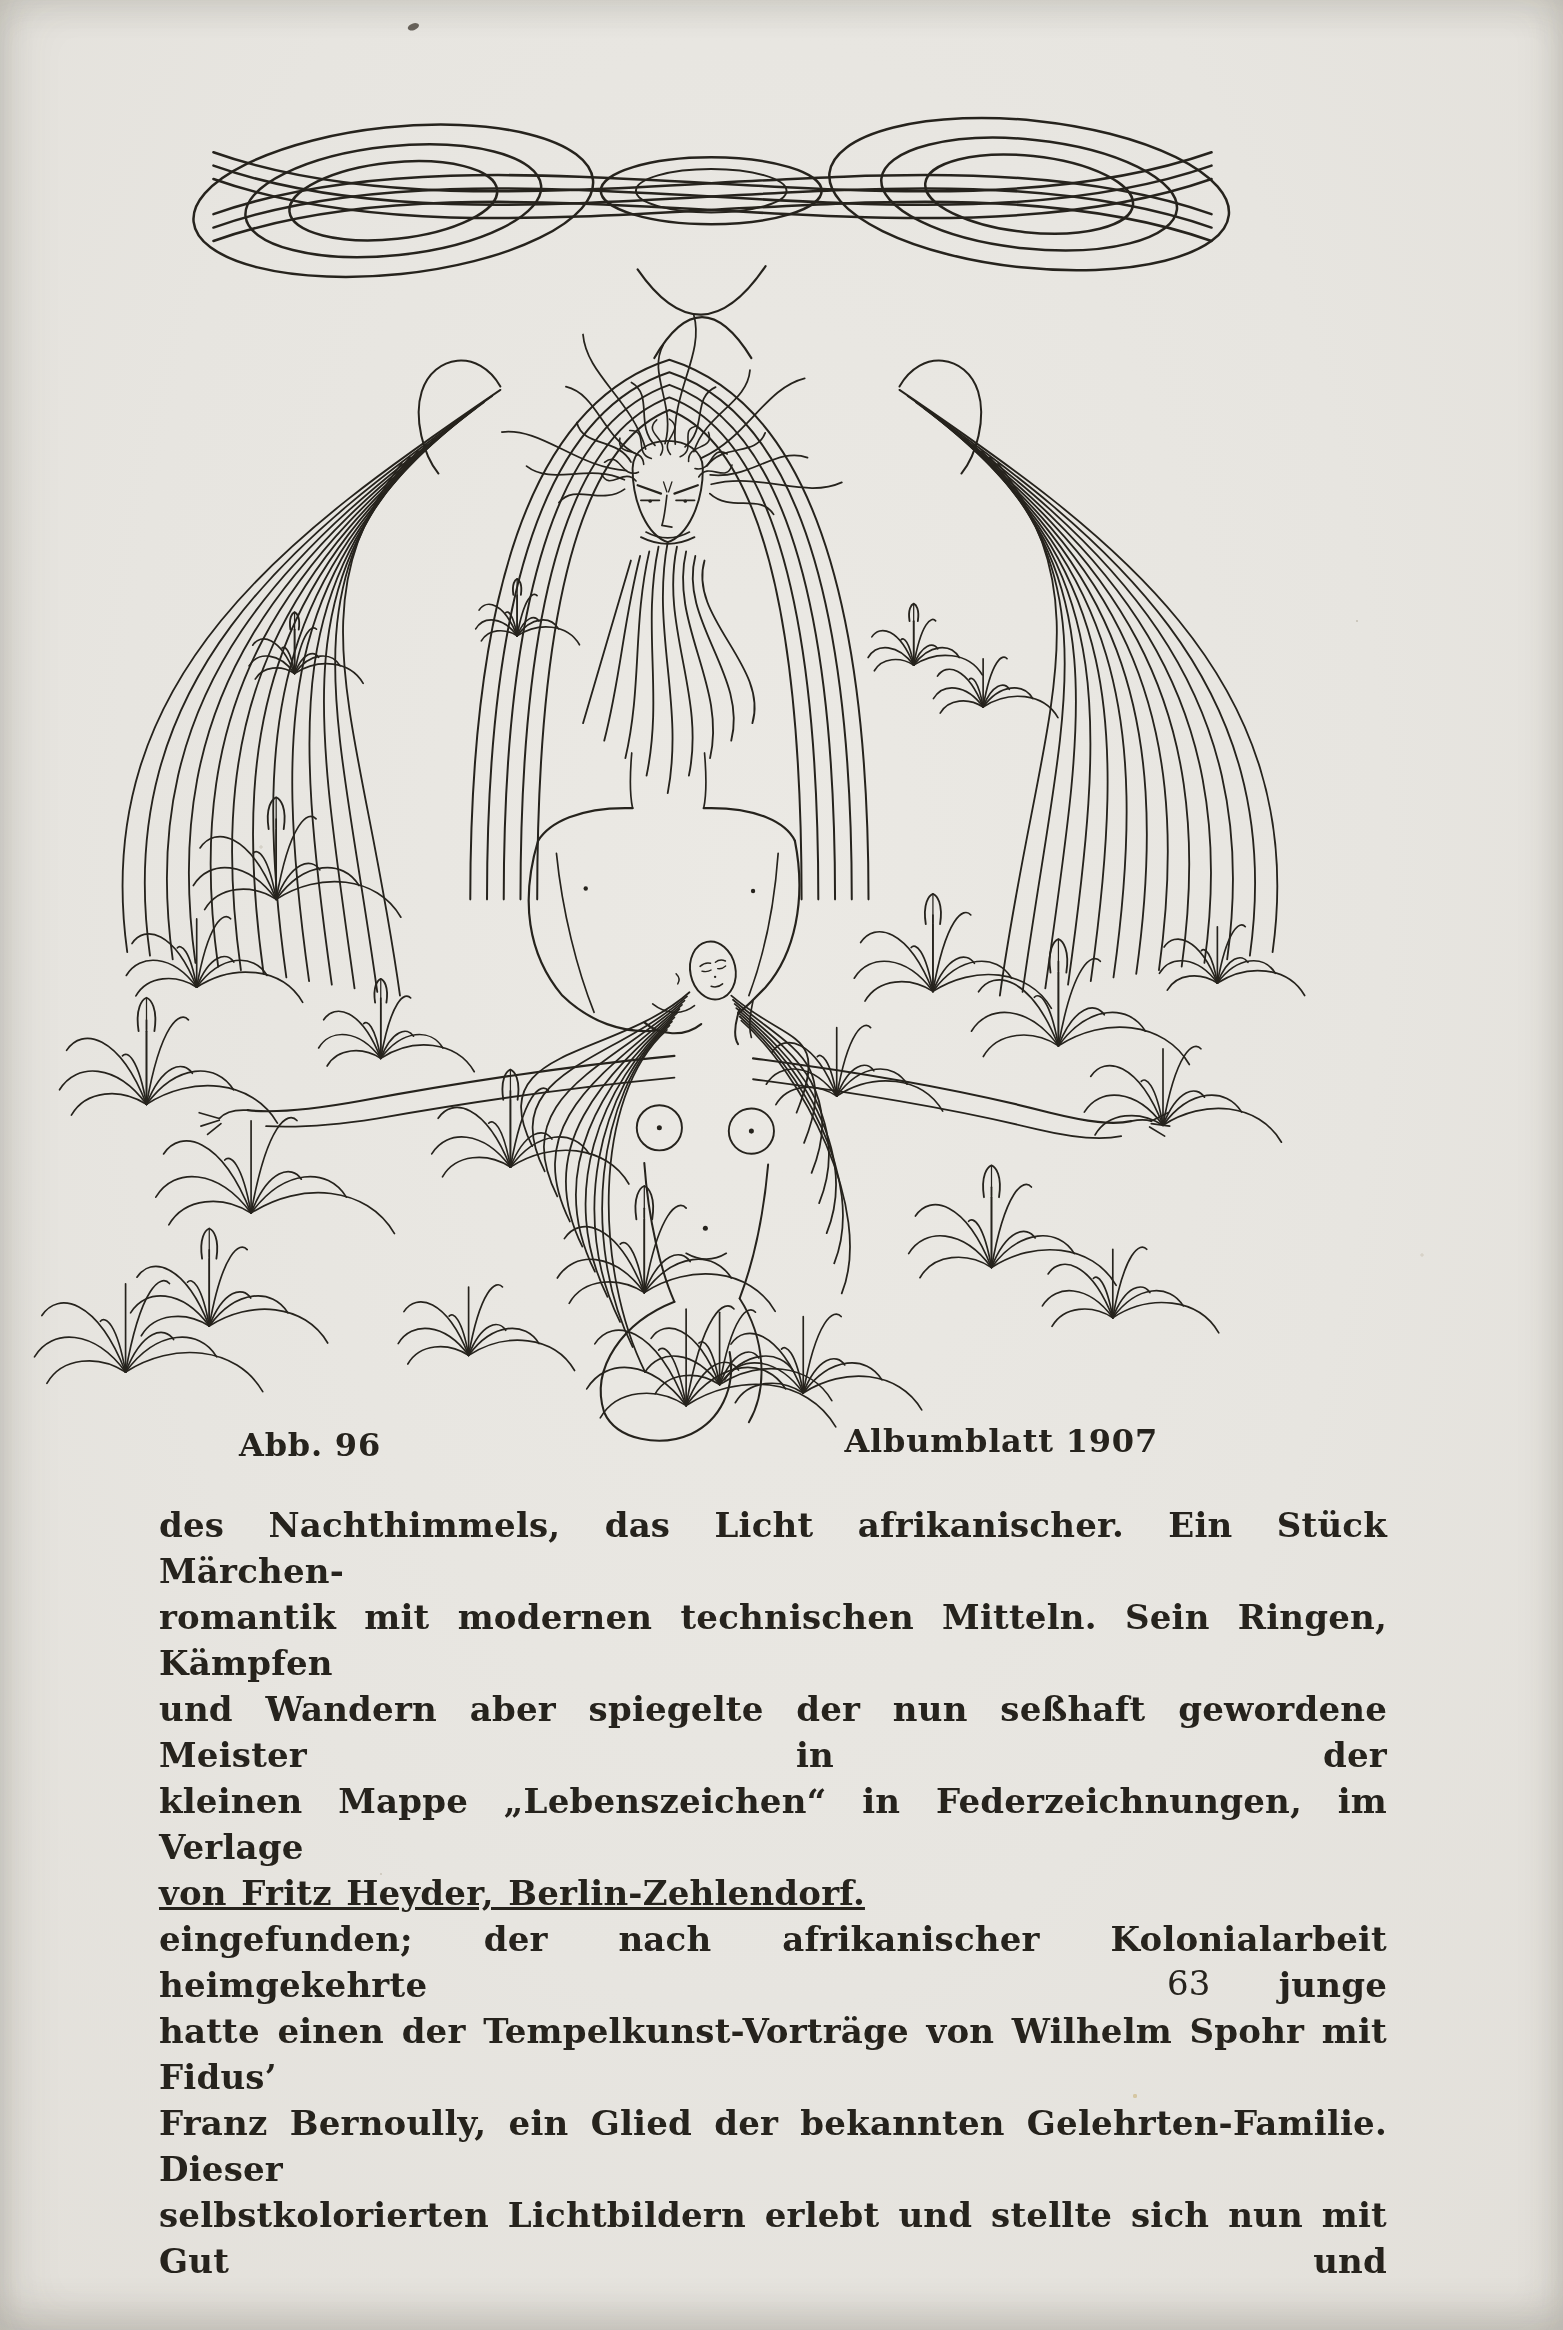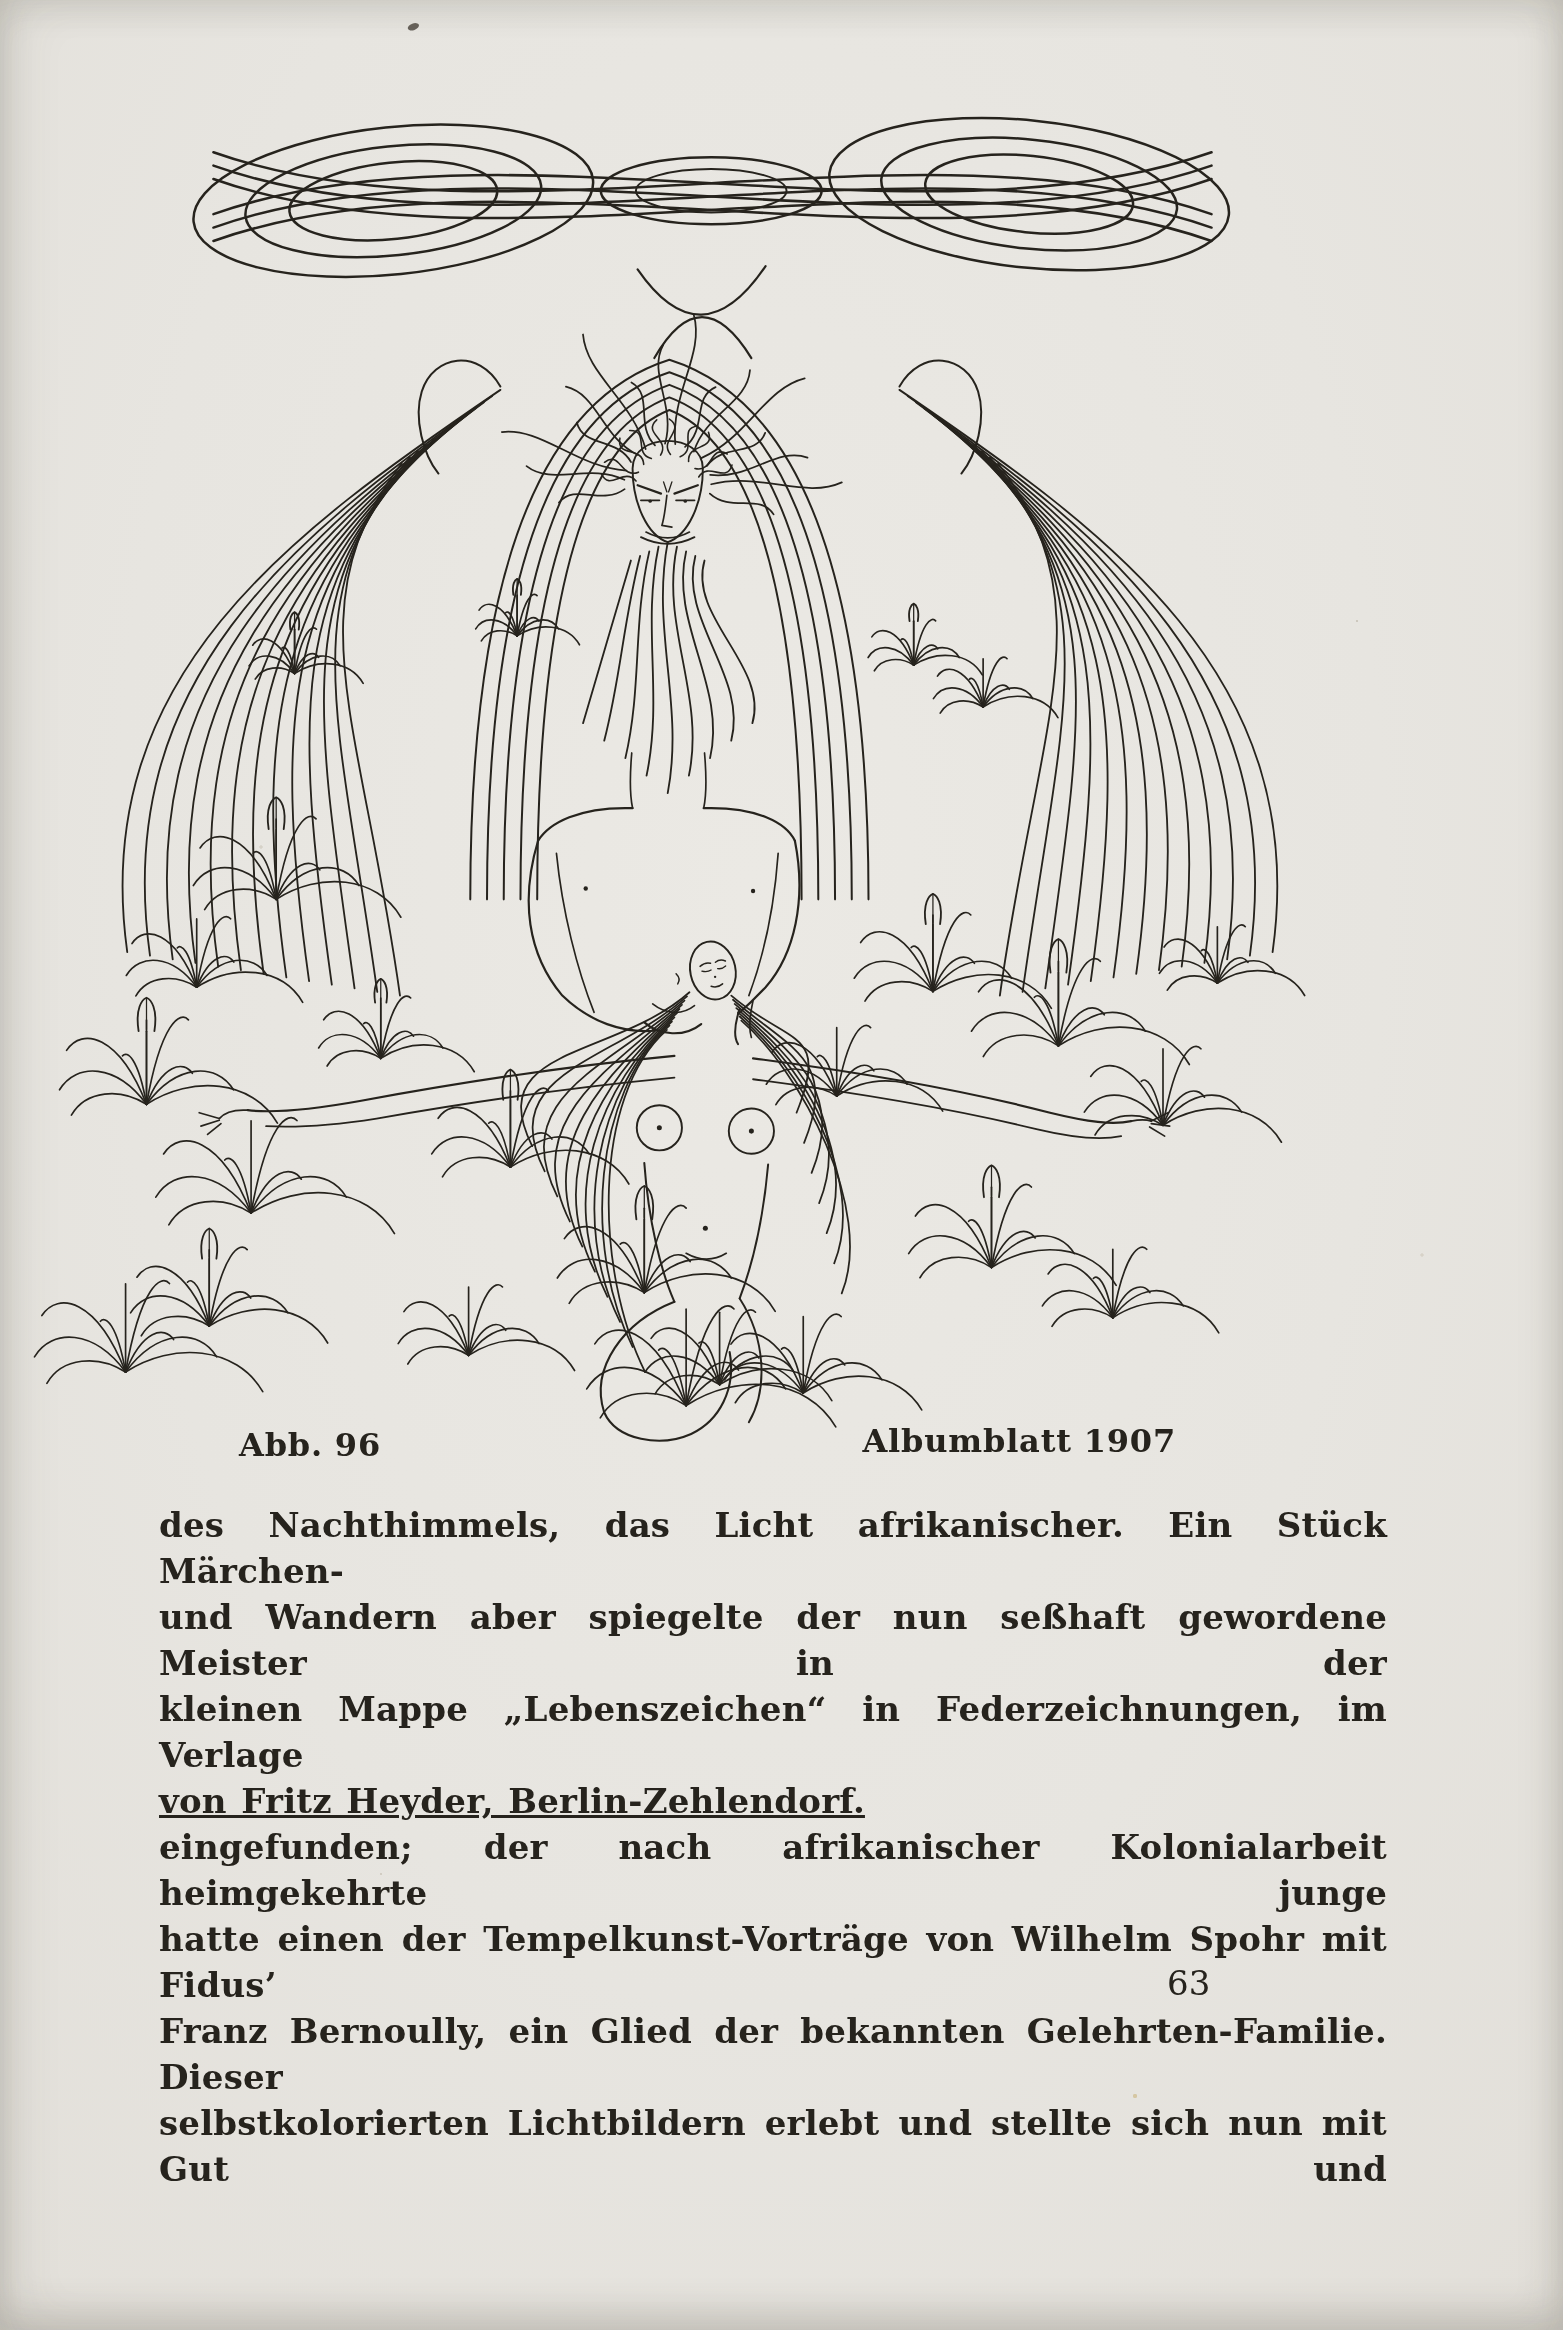--- a/index.html
+++ b/index.html
@@ -23,21 +23,21 @@
     background:
       radial-gradient(circle 2.5px at 261px 847px, #c9c2b4 0 60%, transparent 70%),
       radial-gradient(circle 3.3px at 1135px 2096px, #c9b174 0 60%, transparent 70%),
       radial-gradient(circle 1.7px at 1357px 621px,  #b9b2a4 0 60%, transparent 70%),
       radial-gradient(circle 1.7px at 381px 1874px,  #c2bbad 0 60%, transparent 70%),
       radial-gradient(circle 2.5px at 1422px 1255px, #ccc5b7 0 60%, transparent 70%);
   }
   svg.art{position:absolute; left:0; top:0; z-index:1;}
   .caption{position:absolute; z-index:2; font-size:32px; font-weight:bold; letter-spacing:0.8px; white-space:nowrap;}
   .cap-left{left:239px; top:1426px;}
-  .cap-right{right:387px; top:1422px;}
+  .cap-right{right:405px; top:1422px;}
   .bodytext{
     position:absolute; z-index:2; left:159px; top:1502px; width:1228px;
     font-size:34px; line-height:46px; font-weight:bold; letter-spacing:0.2px; word-spacing:2.5px;
   }
   .line{text-align:justify; text-align-last:justify;}
   .line.endp{text-align-last:left;text-decoration:underline;}
   .line.indent{text-indent:48px;}
   .pagenum{position:absolute; z-index:2; left:1167px; top:1963px; font-size:34px; font-weight:normal;}
 </style>
 </head>
@@ -472,20 +472,21 @@
         <path d="M 150,1640 C 187.7001507306395,1588.5718344773434 237.96701837149217,1587.3068647153204 258.9115465551808,1621.792755100794" fill="none" stroke="#26231d" stroke-width="2" stroke-linecap="round" stroke-linejoin="round"></path>
         <path d="M 150,1640 C 206.74803736926103,1603.2807174125562 282.4120871949424,1609.0065268983576 313.9387746223096,1663.4596091059032" fill="none" stroke="#26231d" stroke-width="2" stroke-linecap="round" stroke-linejoin="round"></path>
       </g>
     </svg>
 
   <div class="caption cap-left">Abb. 96</div>
   <div class="caption cap-right">Albumblatt 1907</div>
 
   <div class="bodytext">
     <div class="line">des Nachthimmels, das Licht afrikanischer. Ein Stück Märchen-</div>
+    <div class="line">romantik mit modernen technischen Mitteln. Sein Ringen, Kämpfen</div>
     <div class="line">und Wandern aber spiegelte der nun seßhaft gewordene Meister in der</div>
     <div class="line">kleinen Mappe „Lebenszeichen“ in Federzeichnungen, im Verlage</div>
     <div class="line endp">von Fritz Heyder, Berlin-Zehlendorf.</div>
     <div class="line">eingefunden; der nach afrikanischer Kolonialarbeit heimgekehrte junge</div>
     <div class="line">hatte einen der Tempelkunst-Vorträge von Wilhelm Spohr mit Fidus’</div>
     <div class="line">Franz Bernoully, ein Glied der bekannten Gelehrten-Familie. Dieser</div>
     <div class="line">selbstkolorierten Lichtbildern erlebt und stellte sich nun mit Gut und</div>
 
   </div>
 

